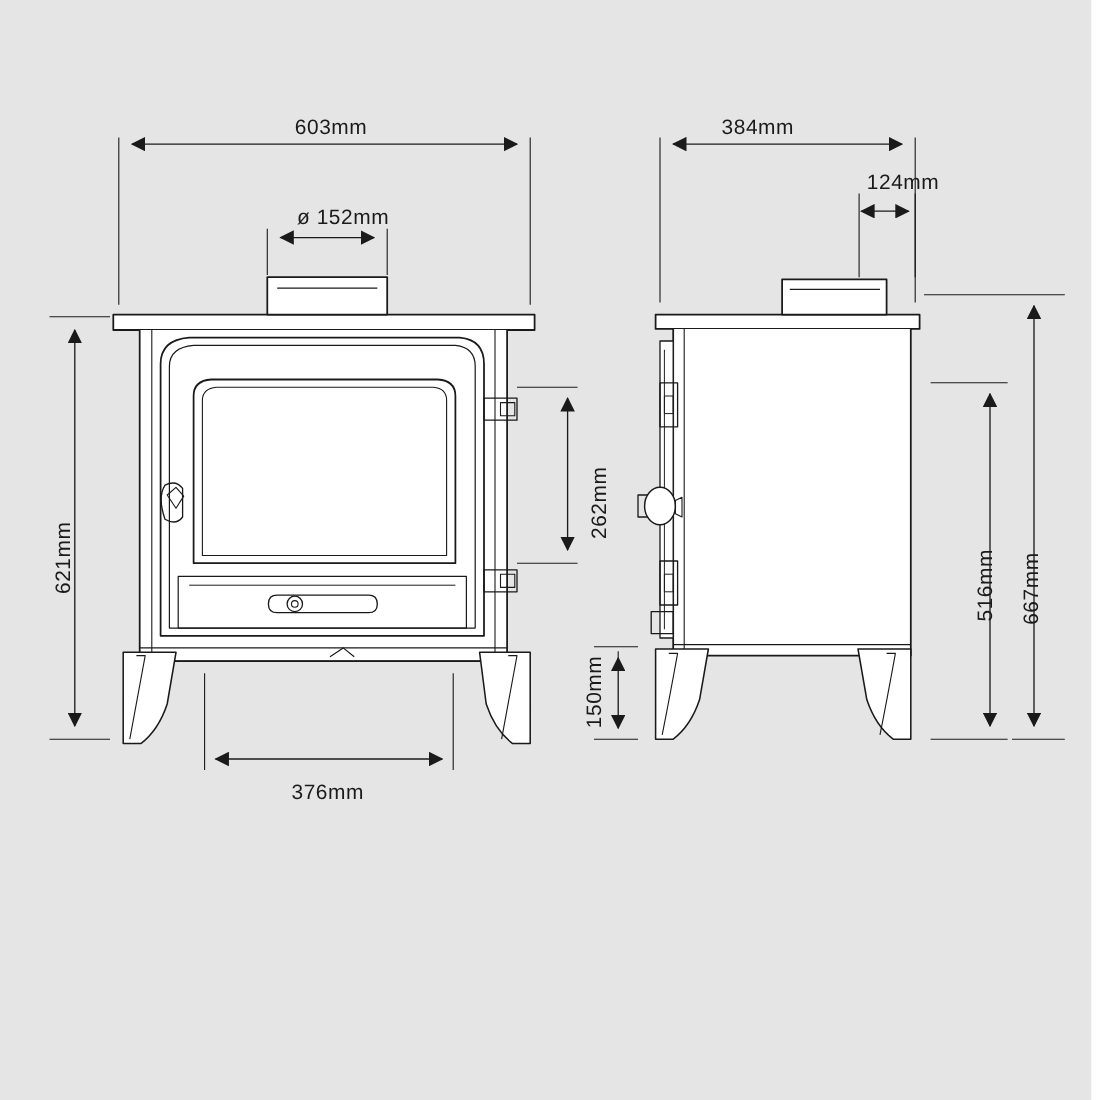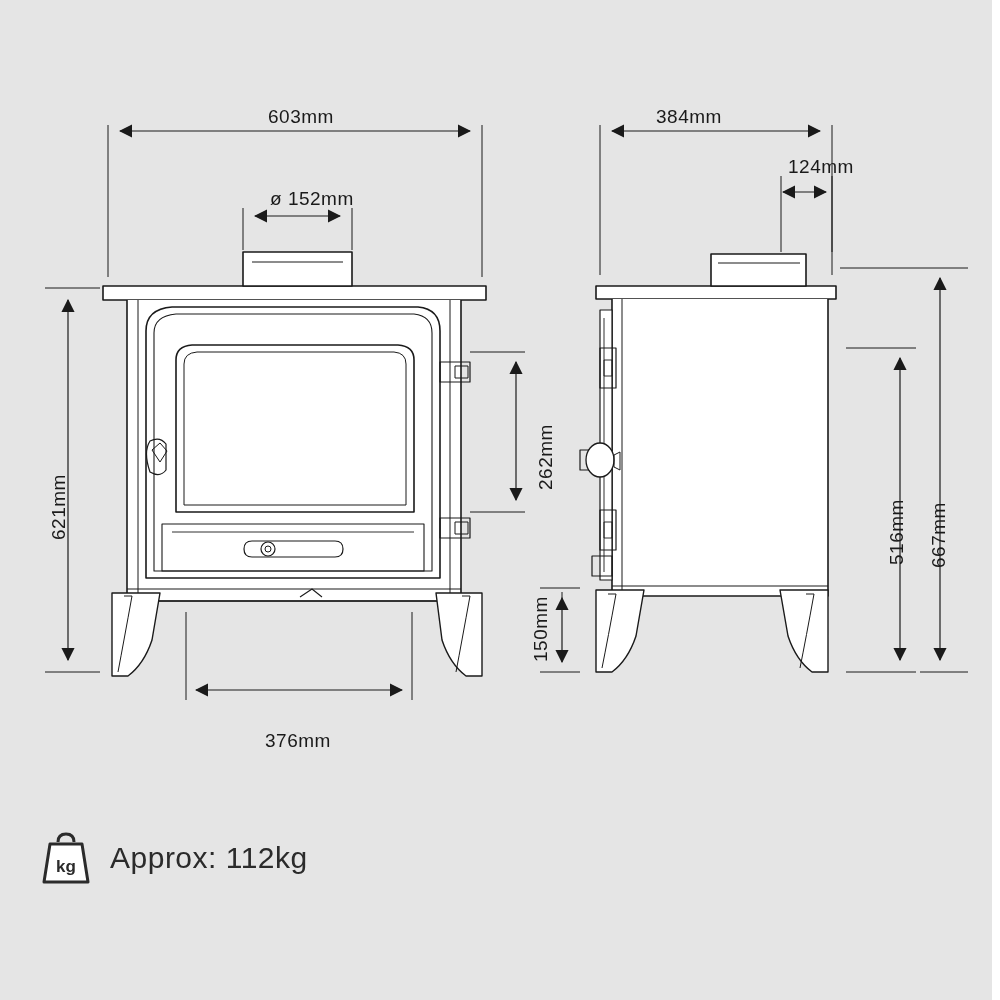--- a/index.html
+++ b/index.html
@@ -206,32 +206,22 @@
         <path d="M562,598 L562,662" marker-start="url(#arrStart)" marker-end="url(#arrEnd)"></path>
       </g>
 
     </g>
   </svg>
 
   <div class="dimlabel" style="left:268px; top:106px;">603mm</div>
   <div class="dimlabel" style="left:270px; top:188px;">ø 152mm</div>
   <div class="dimlabel vert" style="left:48px; top:540px; transform: rotate(-90deg);">621mm</div>
   <div class="dimlabel vert" style="left:535px; top:490px; transform: rotate(-90deg);">262mm</div>
-  <div class="dimlabel" style="left:265px; top:730px;">376mm</div>
+  <div class="dimlabel" style="left:265px; top:710px;">376mm</div>
 
   <div class="dimlabel" style="left:656px; top:106px;">384mm</div>
   <div class="dimlabel" style="left:764px; top:156px;margin-left:24px;">124mm</div>
   <div class="dimlabel vert" style="left:886px; top:565px; transform: rotate(-90deg);">516mm</div>
   <div class="dimlabel vert" style="left:928px; top:568px; transform: rotate(-90deg);">667mm</div>
   <div class="dimlabel vert" style="left:530px; top:662px; transform: rotate(-90deg);">150mm</div>
 
-  <div class="weight-row">
-    <div class="kg-badge">
-      <svg viewBox="0 0 52 56" width="52" height="56">
-        <path d="M18,12 Q18,4 26,4 Q34,4 34,12" fill="none" stroke="#2b2b2b" stroke-width="3"></path>
-        <path d="M10,14 L42,14 L48,52 L4,52 Z" fill="#ffffff" stroke="#2b2b2b" stroke-width="3" stroke-linejoin="round"></path>
-        <text x="26" y="42" text-anchor="middle" font-family="Liberation Sans, sans-serif" font-size="17" font-weight="bold" fill="#2b2b2b">kg</text>
-      </svg>
-    </div>
-    <div class="weight-text">Approx: 112kg</div>
-  </div>
 
 </div>
 
 </body></html>

